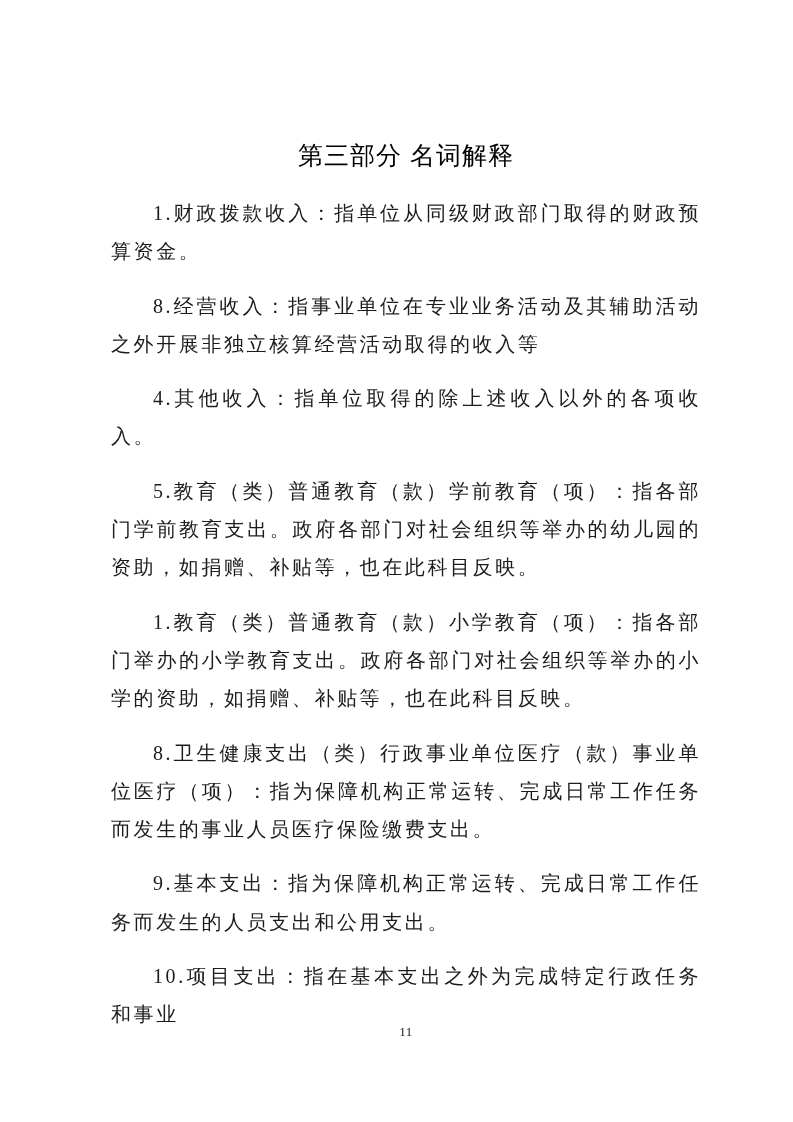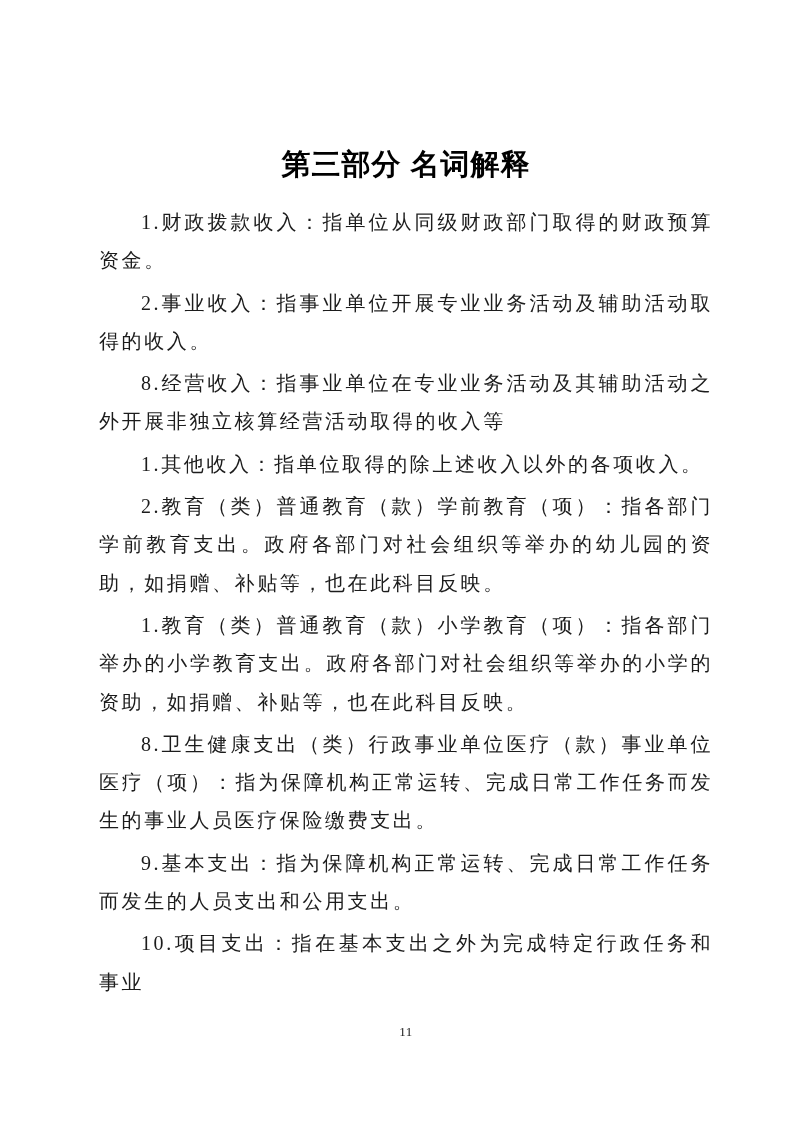--- a/index.html
+++ b/index.html
@@ -15,31 +15,31 @@
     overflow: hidden;
     font-family: "Liberation Serif", serif;
   }
   .content {
     position: absolute;
     left: 95px;
     top: 138px;
     width: 622px;
   }
   .doc-title {
-    margin: 9px 0 22px 0;
+    margin: 0 0 22px 0;
     font-family: "Liberation Sans", sans-serif;
-    font-size: 29px;
-    font-weight: bold;
+    font-size: 25px;
+    font-weight: normal;
     color: #000000;
     text-align: center;
     letter-spacing: 1px;
     line-height: 34px;
   }
   .para {
-    margin: 4px;
+    margin: 16px;
     font-size: 20px;
     color: #1c1c1c;
     line-height: 38.3px;
     letter-spacing: 2.6px;
     text-align: justify;
     text-justify: inter-character;
     text-indent: 2.1em;
   }
   .page-number {
     position: absolute;
@@ -52,23 +52,22 @@
     letter-spacing: 0.5px;
   }
 </style>
 </head>
 <body>
 
 <div class="page">
   <div class="content">
     <h1 class="doc-title">第三部分 名词解释</h1>
     <p class="para">1.财政拨款收入：指单位从同级财政部门取得的财政预算资金。</p>
-    <p class="para">2.事业收入：指事业单位开展专业业务活动及辅助活动取得的收入。</p>
     <p class="para">8.经营收入：指事业单位在专业业务活动及其辅助活动之外开展非独立核算经营活动取得的收入等</p>
-    <p class="para">1.其他收入：指单位取得的除上述收入以外的各项收入。</p>
-    <p class="para">2.教育（类）普通教育（款）学前教育（项）：指各部门学前教育支出。政府各部门对社会组织等举办的幼儿园的资助，如捐赠、补贴等，也在此科目反映。</p>
+    <p class="para">4.其他收入：指单位取得的除上述收入以外的各项收入。</p>
+    <p class="para">5.教育（类）普通教育（款）学前教育（项）：指各部门学前教育支出。政府各部门对社会组织等举办的幼儿园的资助，如捐赠、补贴等，也在此科目反映。</p>
     <p class="para">1.教育（类）普通教育（款）小学教育（项）：指各部门举办的小学教育支出。政府各部门对社会组织等举办的小学的资助，如捐赠、补贴等，也在此科目反映。</p>
     <p class="para">8.卫生健康支出（类）行政事业单位医疗（款）事业单位医疗（项）：指为保障机构正常运转、完成日常工作任务而发生的事业人员医疗保险缴费支出。</p>
     <p class="para">9.基本支出：指为保障机构正常运转、完成日常工作任务而发生的人员支出和公用支出。</p>
     <p class="para">10.项目支出：指在基本支出之外为完成特定行政任务和事业</p>
   </div>
   <div class="page-number">11</div>
 </div>
 
 </body></html>

